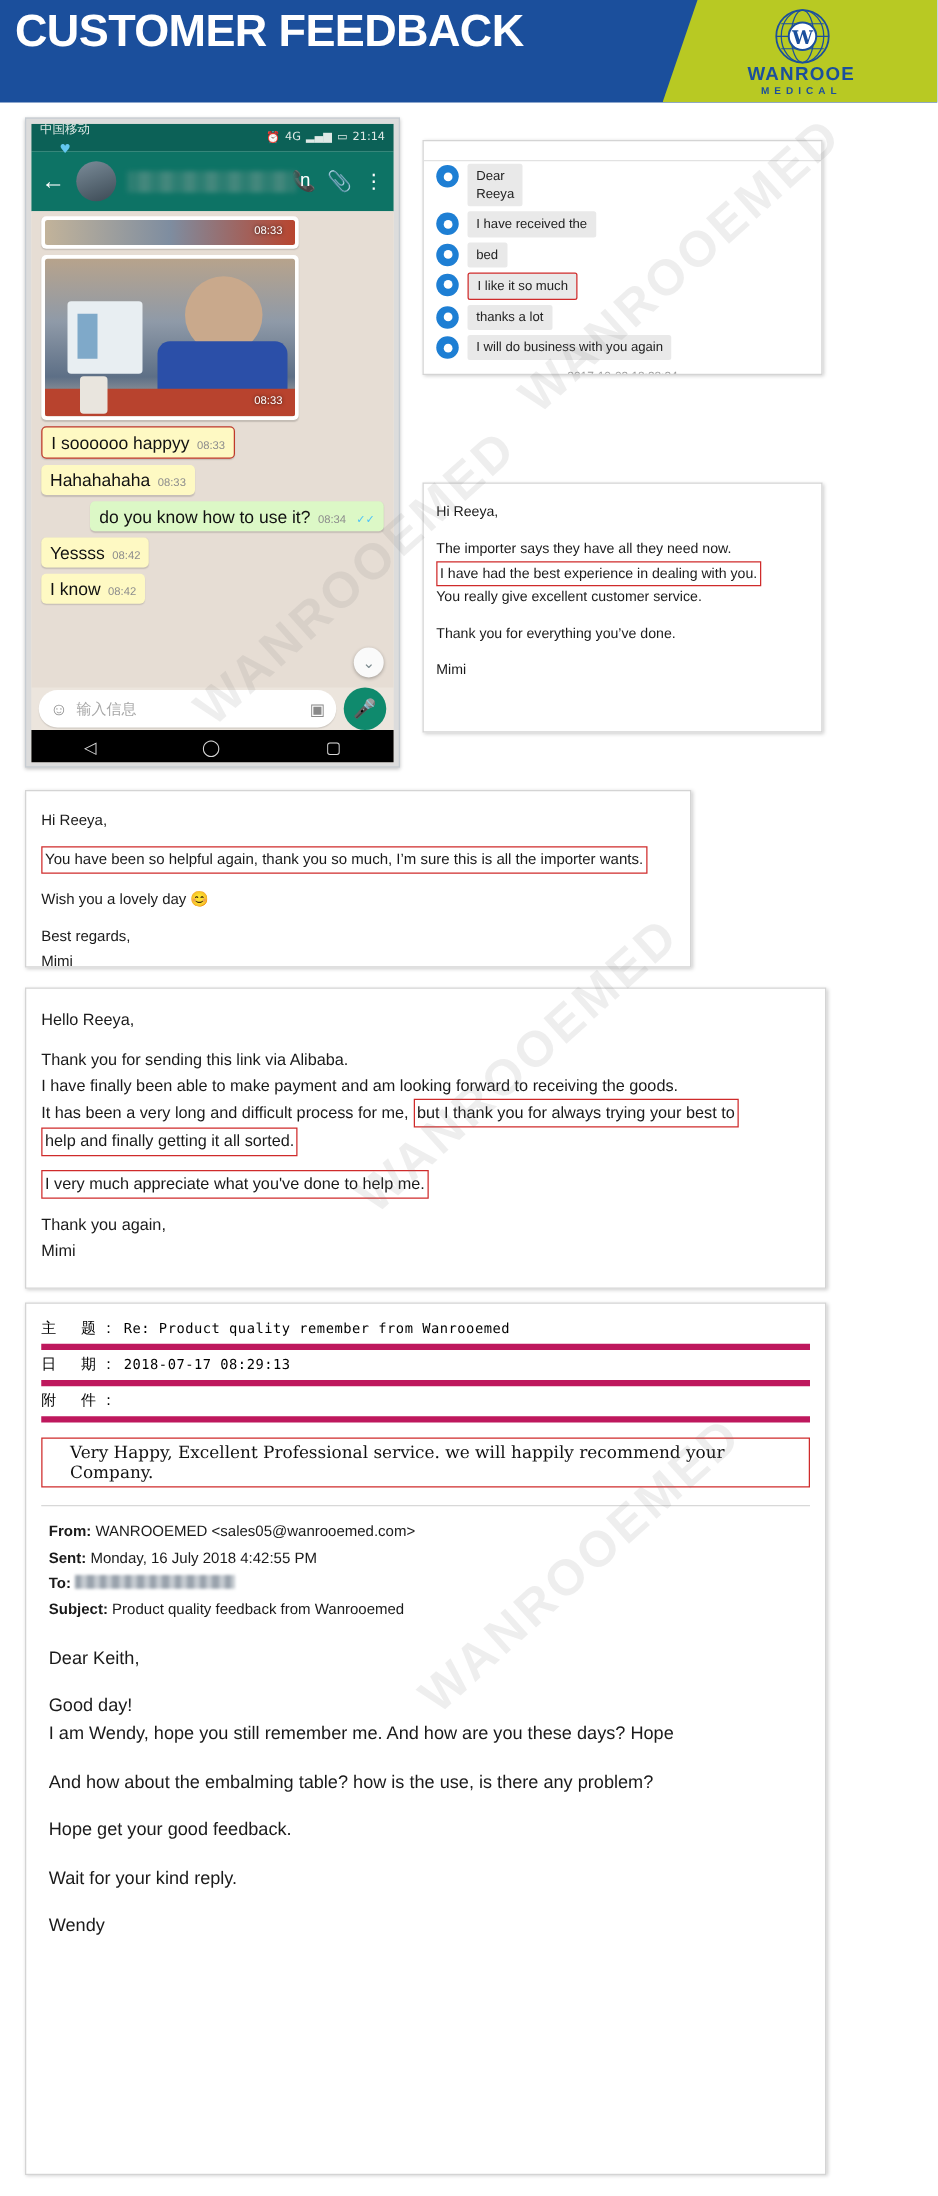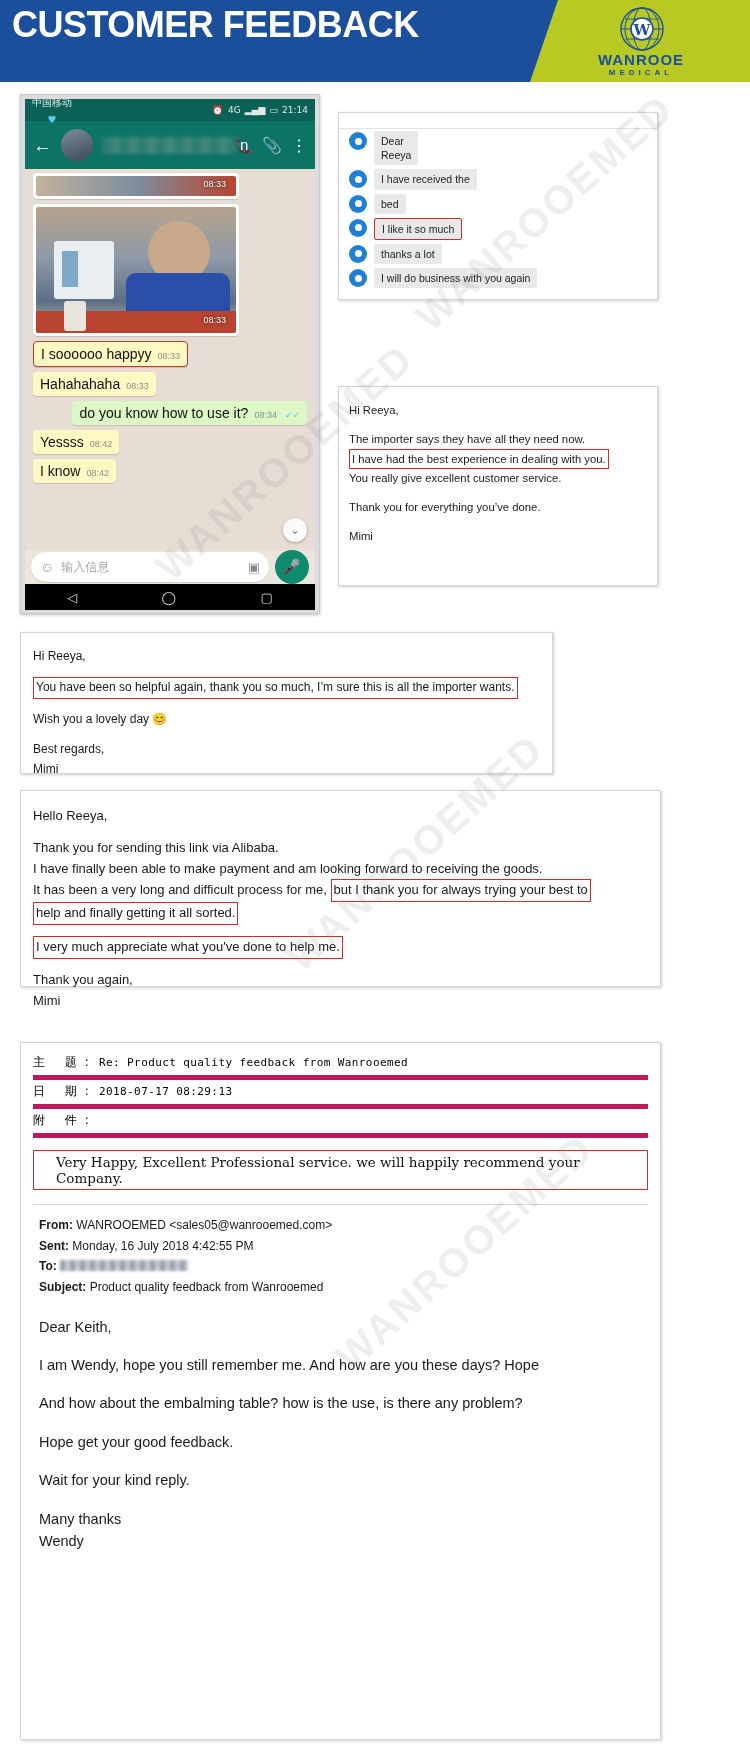--- a/index.html
+++ b/index.html
@@ -223,21 +223,21 @@
   .ab-ravatar { width:16px; height:16px; border-radius:50%; background:#c98f6b; }
 
   
   #letter1 { left:338px; top:386px; width:320px; height:200px; padding:14px 10px; }
   .ltr { font-size:11.3px; color:#1a1a1a; line-height:1.62; font-family:"Liberation Sans",sans-serif; }
   .ltr p { margin:0; }
   .ltr .gap { height:11px; }
 
   
   #letter2 { left:20px; top:632px; width:533px; height:142px; padding:14px 12px; }
-  #letter3 { left:20px; top:790px; width:641px; height:197px; padding:15px 12px; }
+  #letter3 { left:20px; top:790px; width:641px; height:241px; padding:15px 12px; }
   #email-panel { left:20px; top:1042px; width:641px; height:698px; padding:0; }
 
   .eh {
     padding:8px 12px 0 12px;
     font-family:"DejaVu Serif", serif;
   }
   .eh-row { display:flex; align-items:center; border-bottom:5px solid #be185d; padding:3px 0 4px 0; font-size:11.5px; }
   .eh-lbl { width:66px; flex:0 0 auto; letter-spacing:8px; font-family:"DejaVu Sans",sans-serif; font-size:12px;}
   .eh-val { font-family:"DejaVu Sans Mono", monospace; font-size:11px; letter-spacing:.4px; }
   .eh-quote {
@@ -486,21 +486,21 @@
     <p>Thank you again,</p>
     <p>Mimi</p>
   </div>
 </div>
 
 <div class="panel" id="email-panel">
 
   <div class="eh">
     <div class="eh-row">
       <span class="eh-lbl">主 题:</span>
-      <span class="eh-val">Re:  Product  quality  feedback  from  Wanrooemed</span>
+      <span class="eh-val">Re:  Product  quality  remember  from  Wanrooemed</span>
     </div>
     <div class="eh-row">
       <span class="eh-lbl">日 期:</span>
       <span class="eh-val">2018-07-17 08:29:13</span>
     </div>
     <div class="eh-row">
       <span class="eh-lbl">附 件:</span>
       <span class="eh-val"></span>
     </div>
   </div>
@@ -524,24 +524,24 @@
     </div>
     <div>
       <b>Subject:</b>
       <span>Product quality feedback from Wanrooemed</span>
     </div>
   </div>
 
   <div class="em-body">
     <p>Dear Keith,</p>
     <div class="gap"></div>
+    <p>Good day!</p>
     <p class="em-clip">I am Wendy, hope you still remember me. And how are you these days? Hope</p>
     <div class="gap"></div>
     <p class="em-clip">And how about the embalming table? how is the use, is there any problem?</p>
     <div class="gap"></div>
     <p>Hope get your good feedback.</p>
     <div class="gap"></div>
     <p>Wait for your kind reply.</p>
     <div class="gap"></div>
-    <p>Many thanks</p>
     <p>Wendy</p>
   </div>
 </div>
 
 </body></html>

